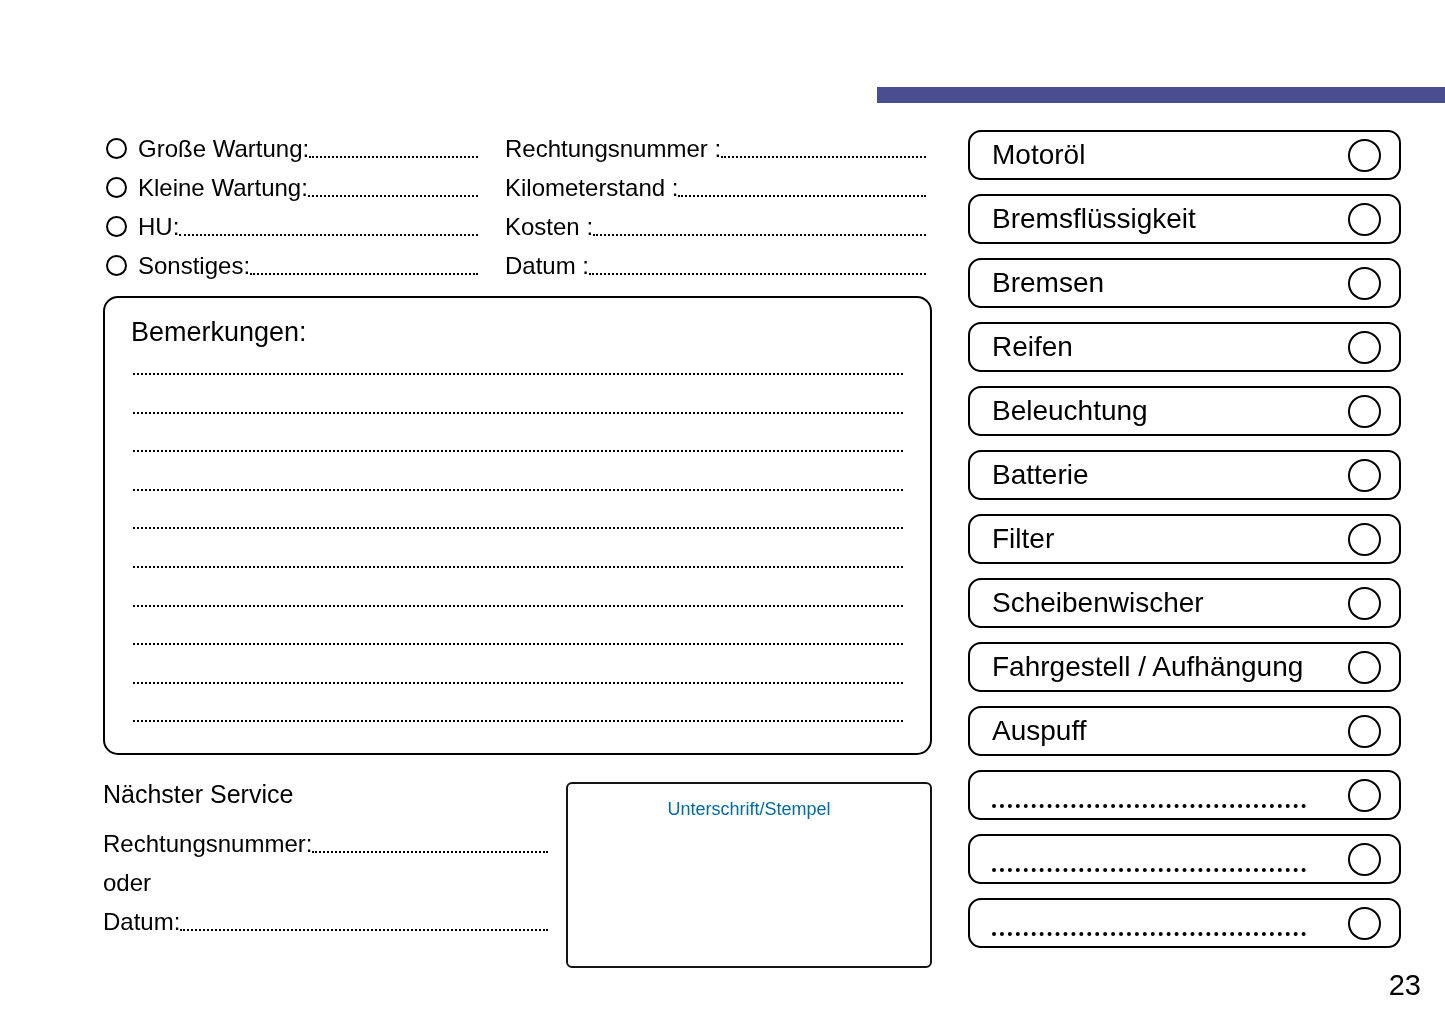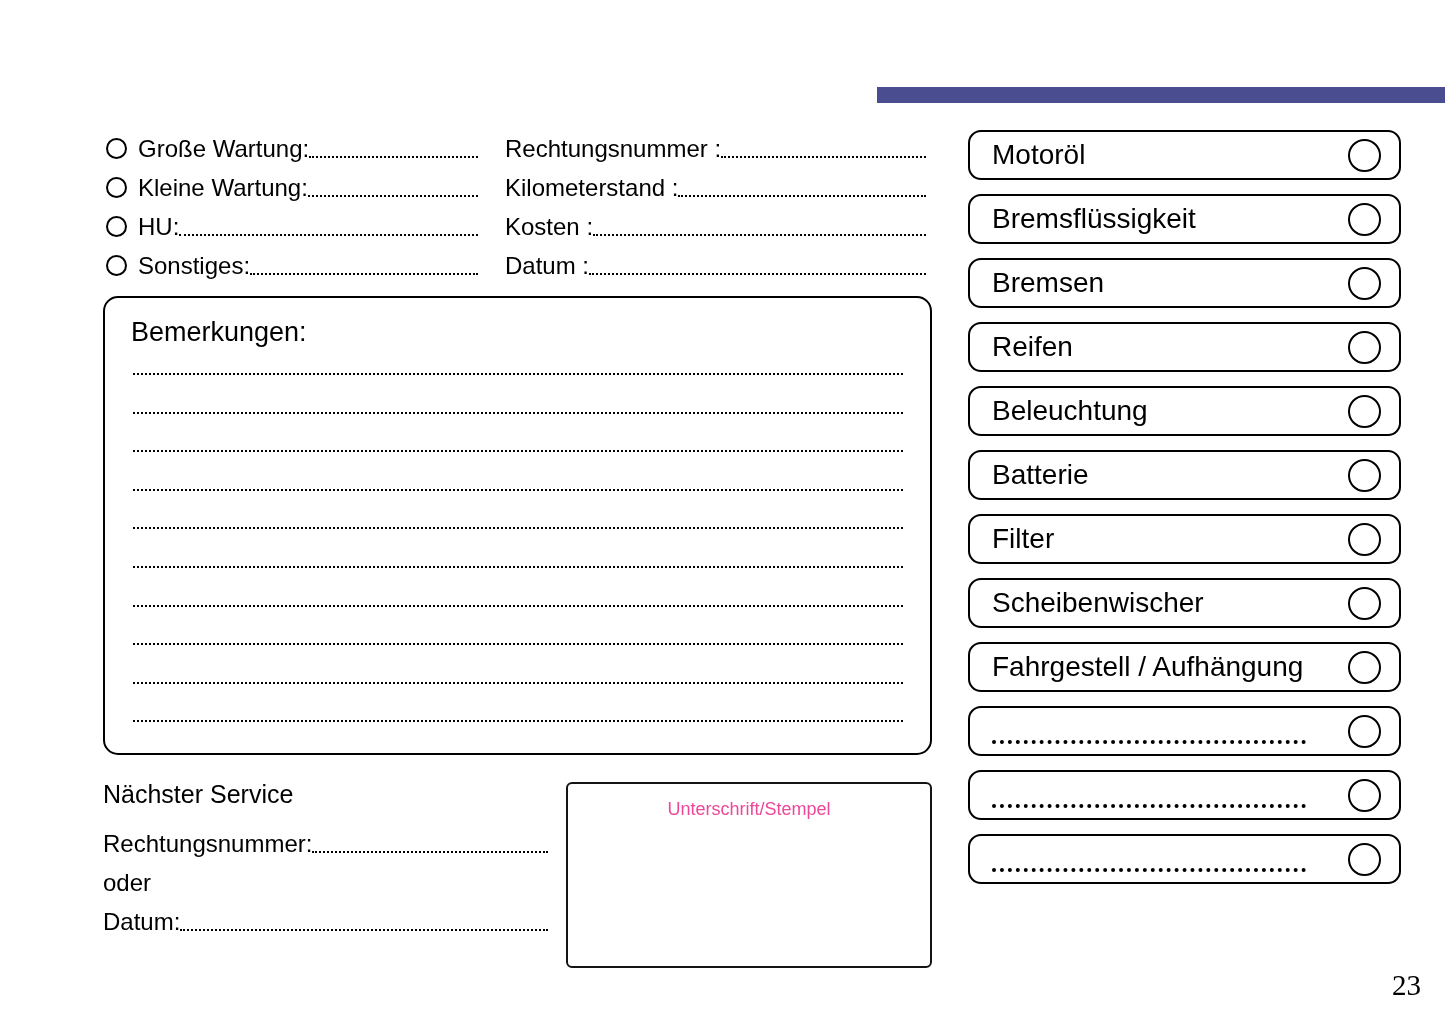--- a/index.html
+++ b/index.html
@@ -56,21 +56,21 @@
 
   
   .signature-box {
     position:absolute; left:566px; top:782px;
     width:366px; height:186px;
     border:2.5px solid #141414; border-radius:6px;
     background:#fff;
   }
   .signature-label {
     margin-top:15px; text-align:center;
-    color:#ec4899; font-size:18px;
+    color:#0369a1; font-size:18px;
   }
 
   
   .checklist { position:absolute; left:968px; top:130px; width:433px; }
   .check-row {
     display:flex; align-items:center;
     height:50px; margin-bottom:14px;
     border:2.5px solid #000; border-radius:13px;
     padding:0 18px 0 22px;
     background:#fff;
@@ -80,21 +80,21 @@
     width:33px; height:33px; flex:none;
     border:2.5px solid #000; border-radius:50%;
     background:#fff;
   }
   .blank-leader {
     flex:1; height:0;
     border-bottom:4.5px dotted #000;
     margin:22px 42px 0 0;
   }
 
-  .page-number { position:absolute; top:969px; right:24px; font-size:29px;font-family:Liberation Serif, serif; }
+  .page-number { position:absolute; top:969px; right:24px; font-size:29px; }
 </style>
 </head>
 <body>
 
 <div class="page">
 
   <div class="accent-bar"></div>
 
   <div class="service-type">
     <div class="field-row">
@@ -204,20 +204,24 @@
     </div>
     <div class="check-row">
       <span class="check-label">Scheibenwischer</span>
       <span class="check-circle"></span>
     </div>
     <div class="check-row">
       <span class="check-label">Fahrgestell / Aufhängung</span>
       <span class="check-circle"></span>
     </div>
     <div class="check-row">
+      <span class="check-label">Auspuff</span>
+      <span class="check-circle"></span>
+    </div>
+    <div class="check-row">
       <span class="blank-leader"></span>
       <span class="check-circle"></span>
     </div>
     <div class="check-row">
       <span class="blank-leader"></span>
       <span class="check-circle"></span>
     </div>
     <div class="check-row">
       <span class="blank-leader"></span>
       <span class="check-circle"></span>

